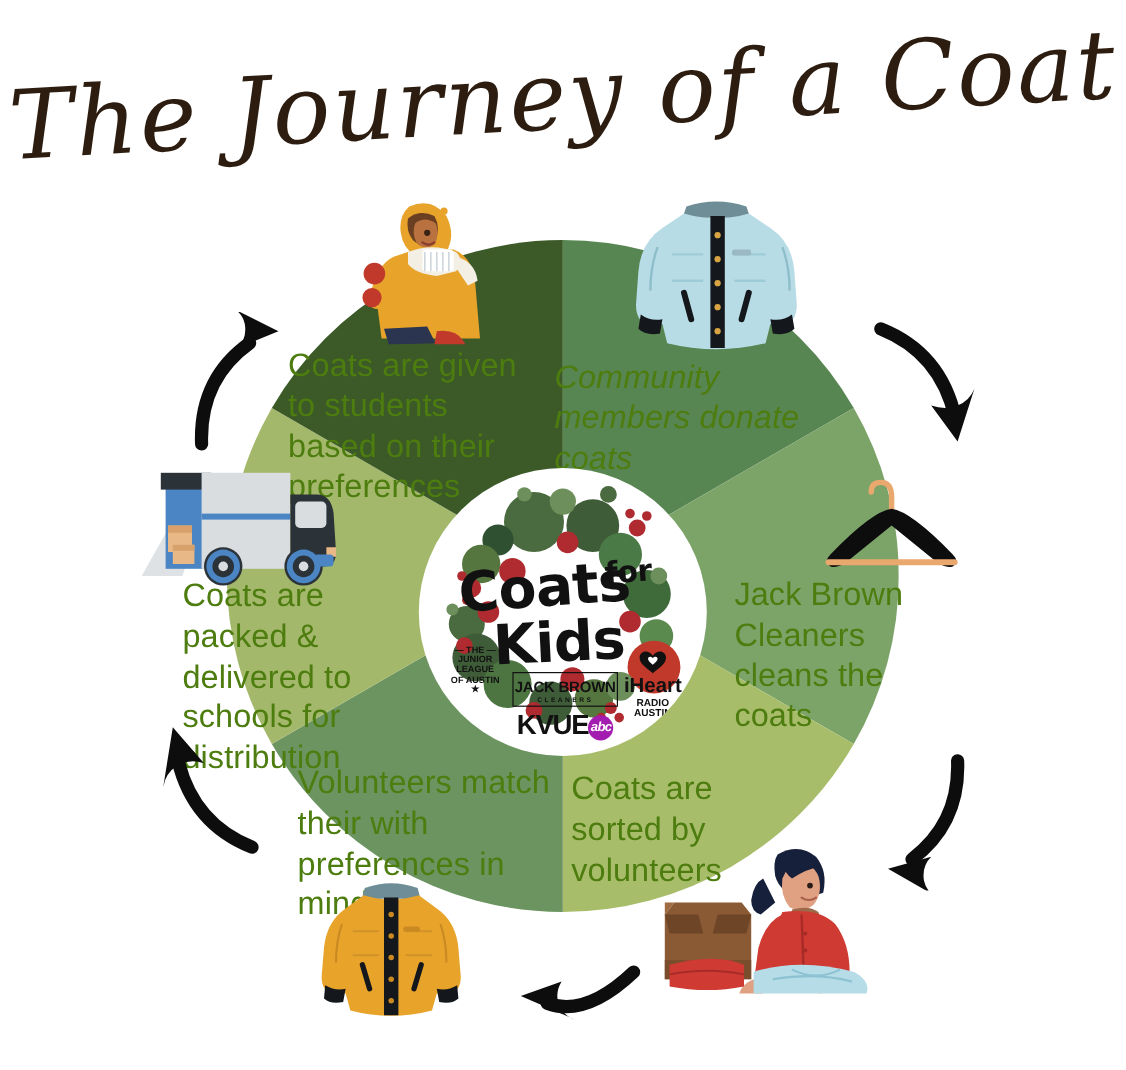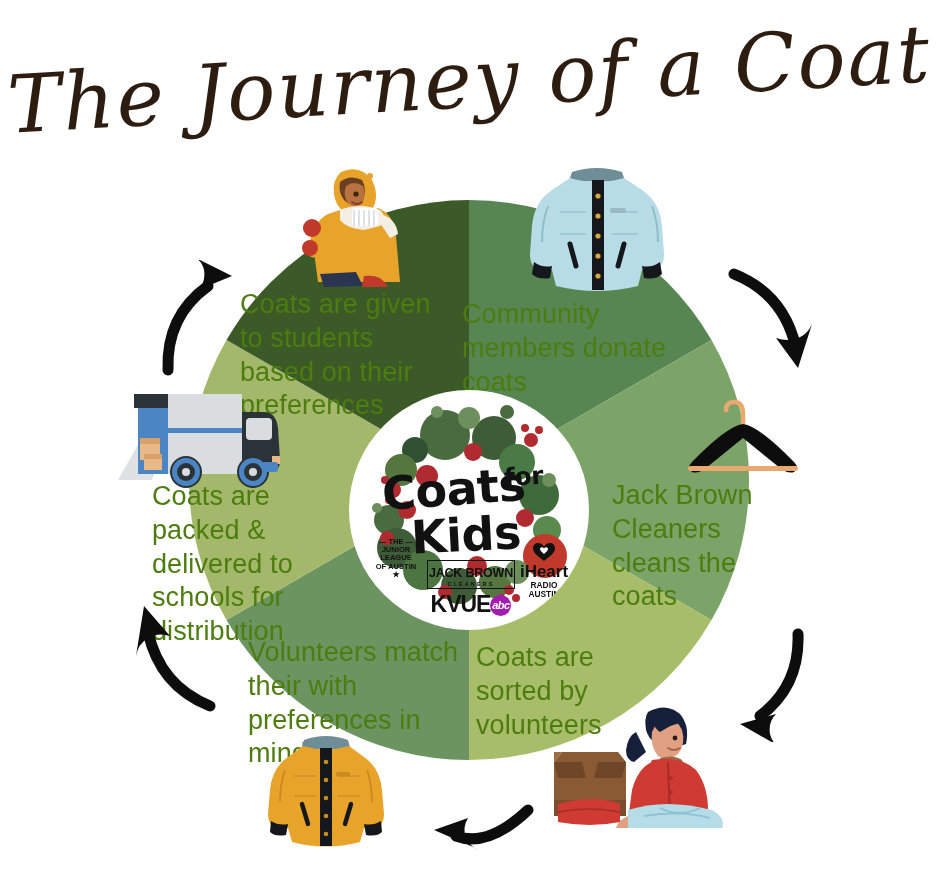--- a/index.html
+++ b/index.html
@@ -60,21 +60,21 @@
     color: #4d7c0f;
     font-size: 27px;
     line-height: 1.25;
     text-align: left;
     font-family: "Liberation Sans", sans-serif;
     letter-spacing: 0.1px;
     pointer-events: none;
   }
 
   
-  #label-0 { left: 462px; top: 298px; width: 238px; }   
+  #label-0 { left: 462px; top: 298px; width: 238px; font-style: italic; }   
   #label-1 { left: 612px; top: 479px; width: 172px; }   
   #label-2 { left: 476px; top: 641px; width: 190px; }   
   #label-3 { left: 248px; top: 636px; width: 226px; }   
   #label-4 { left: 152px; top: 480px; width: 180px; }   
   #label-5 { left: 240px; top: 288px; width: 214px; }   
 
   
   #center-logo {
     position: absolute;
     left: 349px;

